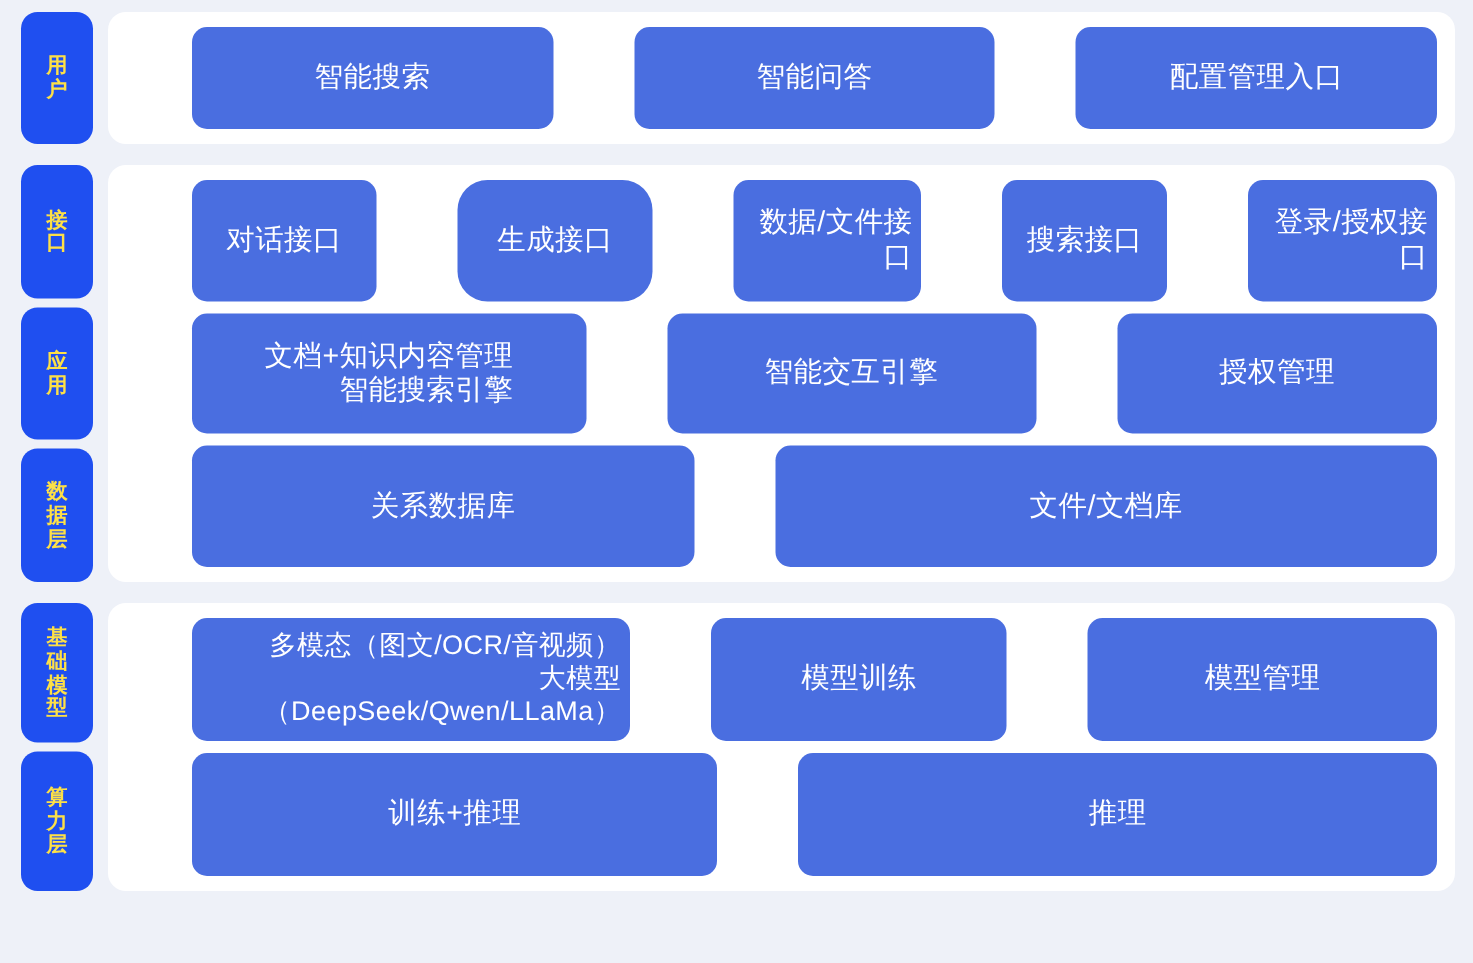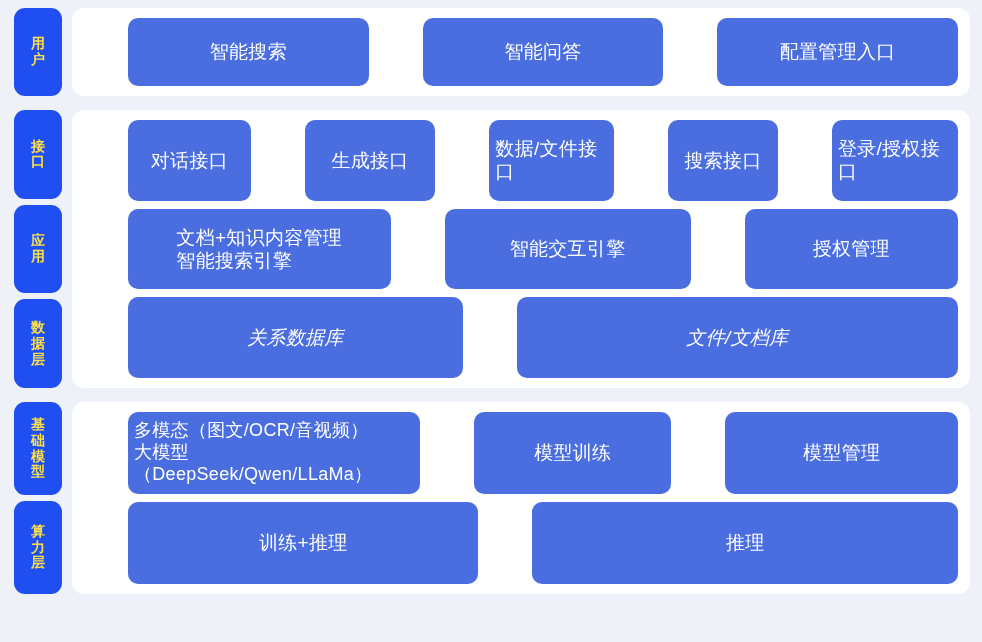--- a/index.html
+++ b/index.html
@@ -86,47 +86,47 @@
     min-height: 0;
   }
 
   .node {
     background: #4a6ee0;
     color: #ffffff;
     border-radius: 10px;
     display: flex;
     align-items: center;
     justify-content: center;
-    text-align: left;
+    text-align: right;
     font-size: 19px;
     line-height: 1.22;
     letter-spacing: 0.3px;
     box-sizing: border-box;
     padding: 4px 6px;
     flex: 1 1 0;
     min-width: 0;
     margin-left: 44px;
   }
   .node .l2 { display: block; }
 
   
   .row.user-row .node { flex: 1 1 0; }
 
   .row.iface-row .node.w-dialog  { flex: 1.00 1 0; }
-  .row.iface-row .node.w-gen     { flex: 1.07 1 0; }
+  .row.iface-row .node.w-gen     { flex: 1.07 1 0; border-radius: 20px; }
   .row.iface-row .node.w-data    { flex: 1.02 1 0; }
   .row.iface-row .node.w-search  { flex: 0.88 1 0; }
   .row.iface-row .node.w-login   { flex: 1.03 1 0; }
 
   .row.app-row .node.w-doc    { flex: 1.07 1 0; }
   .row.app-row .node.w-engine { flex: 1.00 1 0; }
   .row.app-row .node.w-prompt { flex: 0.86 1 0; }
   .row.app-row .node.w-auth   { flex: 0.86 1 0; }
 
-  .row.store-row .node { flex: 1 1 0; font-style: italic; }
+  .row.store-row .node { flex: 1 1 0; }
   .row.store-row .node.w-file { flex: 1.33 1 0; }
 
   .row.model-row .node.w-multi { flex: 1.27 1 0; font-size: 18px; }
   .row.model-row .node.w-train { flex: 0.84 1 0; }
   .row.model-row .node.w-mgmt  { flex: 1.00 1 0; }
 
   .row.compute-row .node.w-tr  { flex: 0.90 1 0; }
   .row.compute-row .node.w-inf { flex: 1.10 1 0; }
 </style>
 </head>

